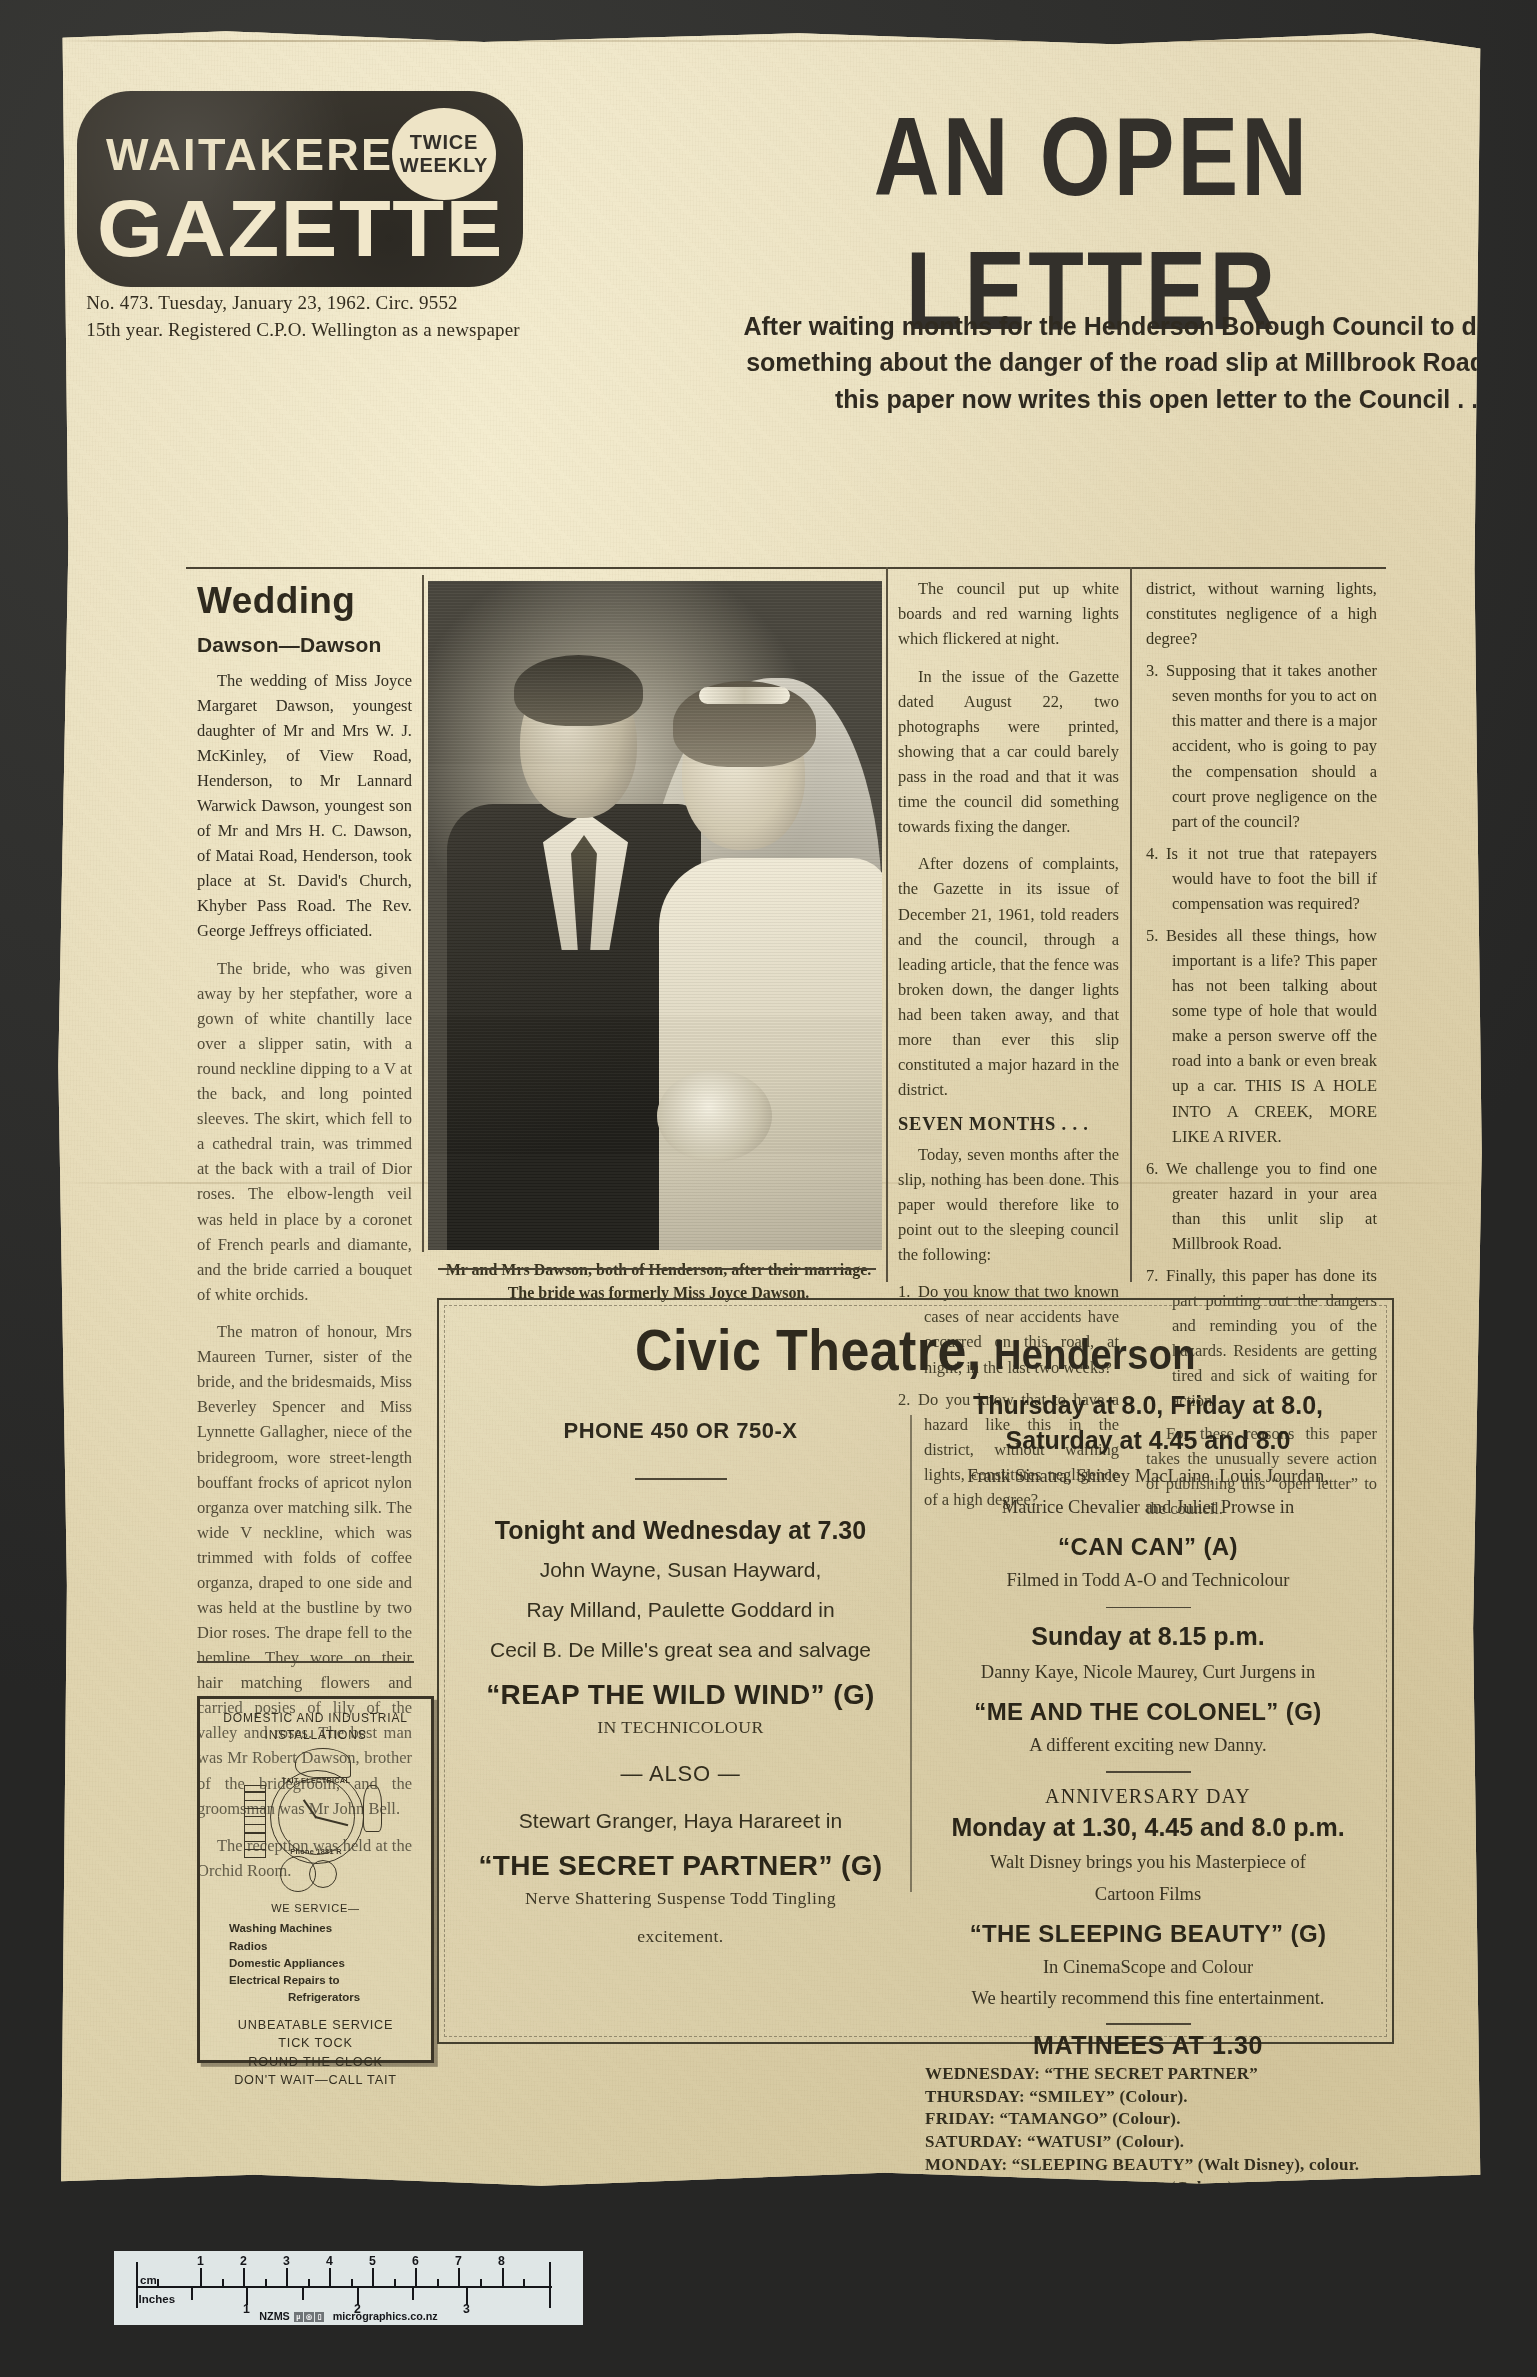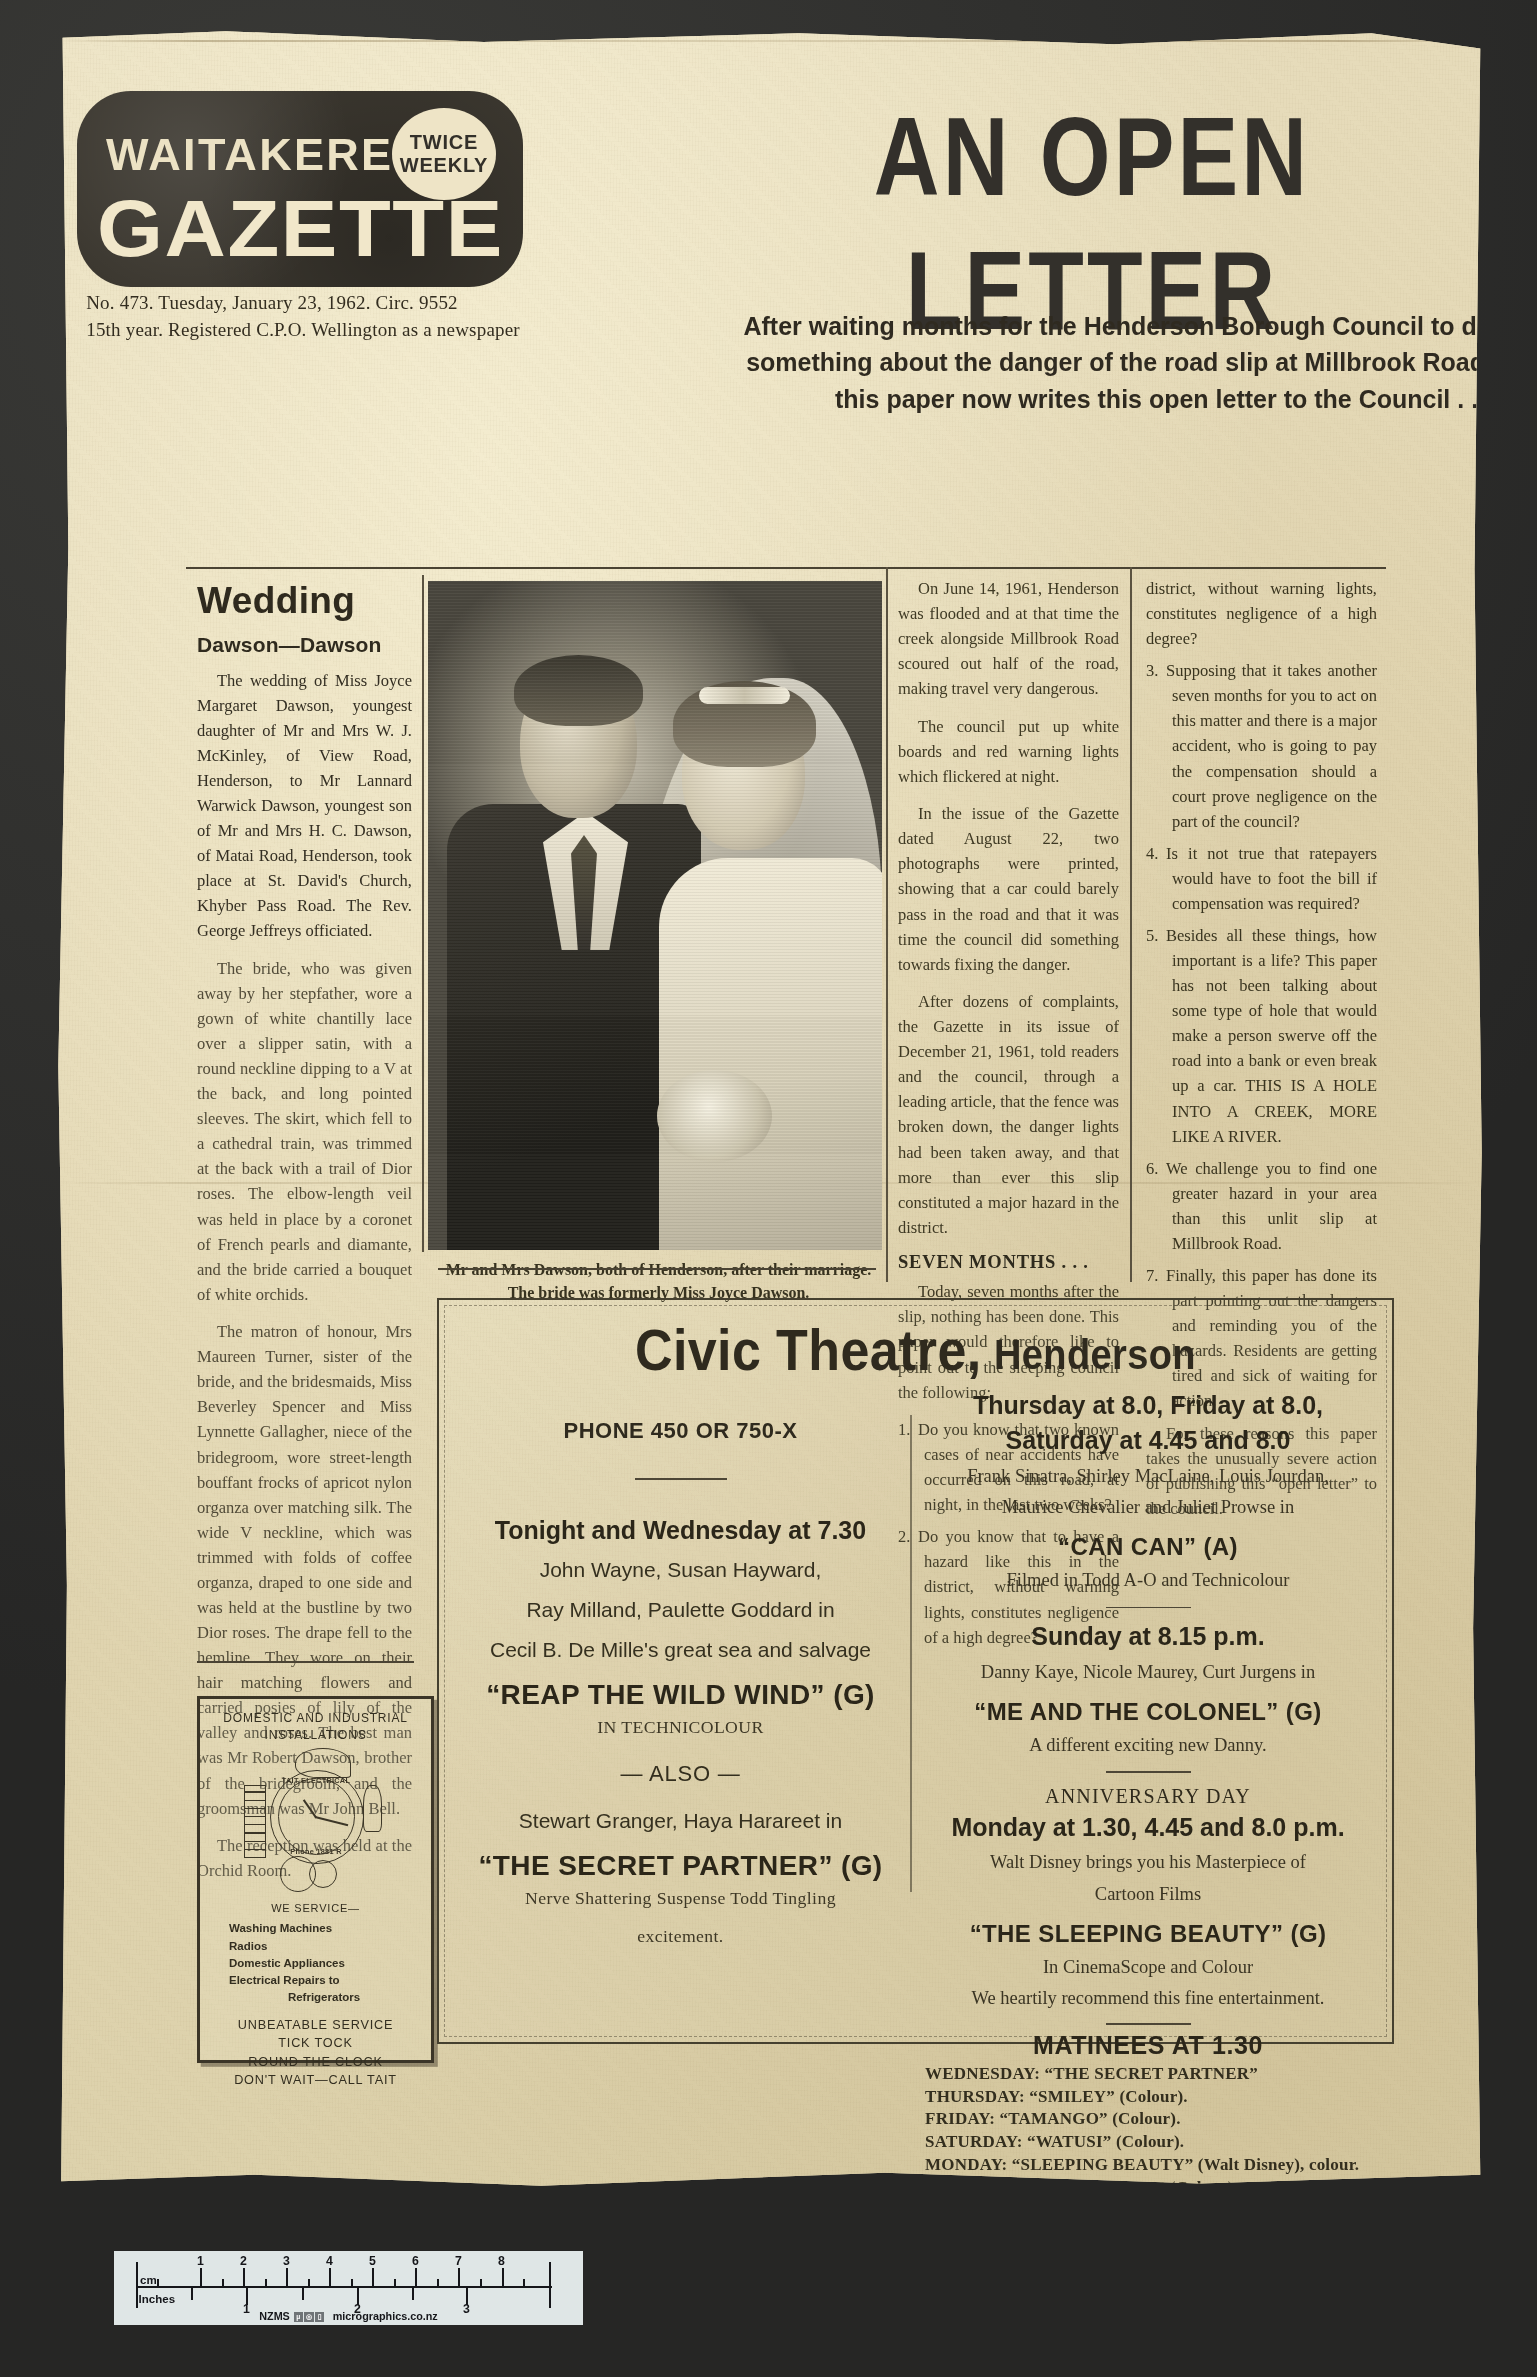--- a/index.html
+++ b/index.html
@@ -379,21 +379,20 @@
       <div class="b-tiara"></div>
       <div class="b-bouquet"></div>
       <div class="ph-grain"></div>
     </div>
     <div class="caption" style="top:677px;">Mr and Mrs Dawson, both of Henderson, after their marriage.</div>
     <div class="caption" style="top:700px;">The bride was formerly Miss Joyce Dawson.</div>
   </div>
   <div class="hrule" style="left:384px;top:1239px;width:438px;"></div>
 
   <div class="col col-mid" style="left:844px;top:547px;width:221px;">
-    <p class="body-p">On June 14, 1961, Henderson was flooded and at that time the creek alongside Millbrook Road scoured out half of the road, making travel very dangerous.</p>
     <p class="body-p">The council put up white boards and red warning lights which flickered at night.</p>
     <p class="body-p">In the issue of the Gazette dated August 22, two photographs were printed, showing that a car could barely pass in the road and that it was time the council did something towards fixing the danger.</p>
     <p class="body-p">After dozens of complaints, the Gazette in its issue of December 21, 1961, told readers and the council, through a leading article, that the fence was broken down, the danger lights had been taken away, and that more than ever this slip constituted a major hazard in the district.</p>
     <div class="kicker">SEVEN MONTHS . . .</div>
     <p class="body-p">Today, seven months after the slip, nothing has been done. This paper would therefore like to point out to the sleeping council the following:</p>
     <ol class="letter-list">
       <li><span class="num">1.</span><span>Do you know that two known cases of near accidents have occurred on this road, at night, in the last two weeks?</span></li>
       <li><span class="num">2.</span><span>Do you know that to have a hazard like this in the district, without warning lights, constitutes negligence of a high degree?</span></li>
     </ol>
   </div>

